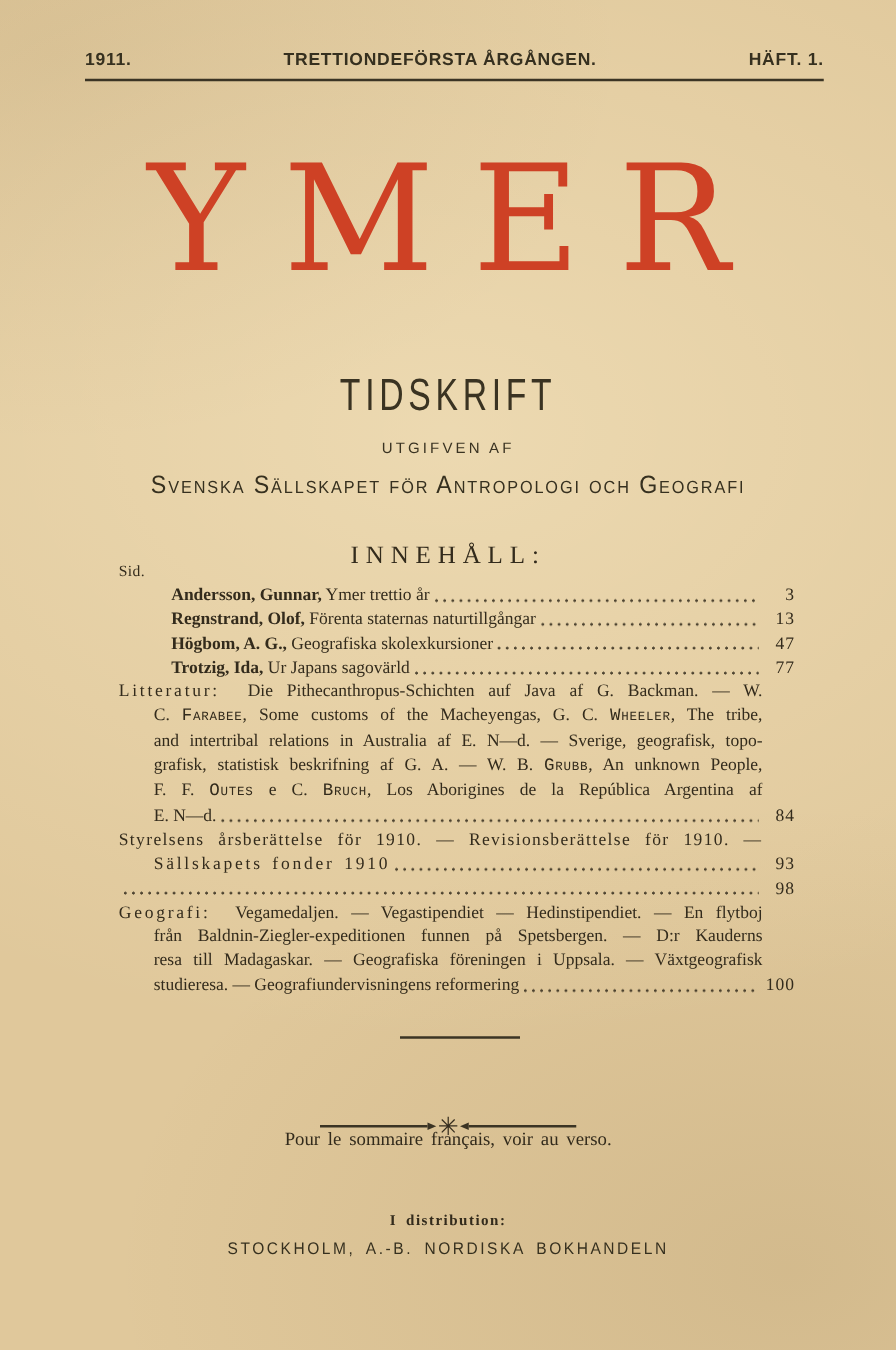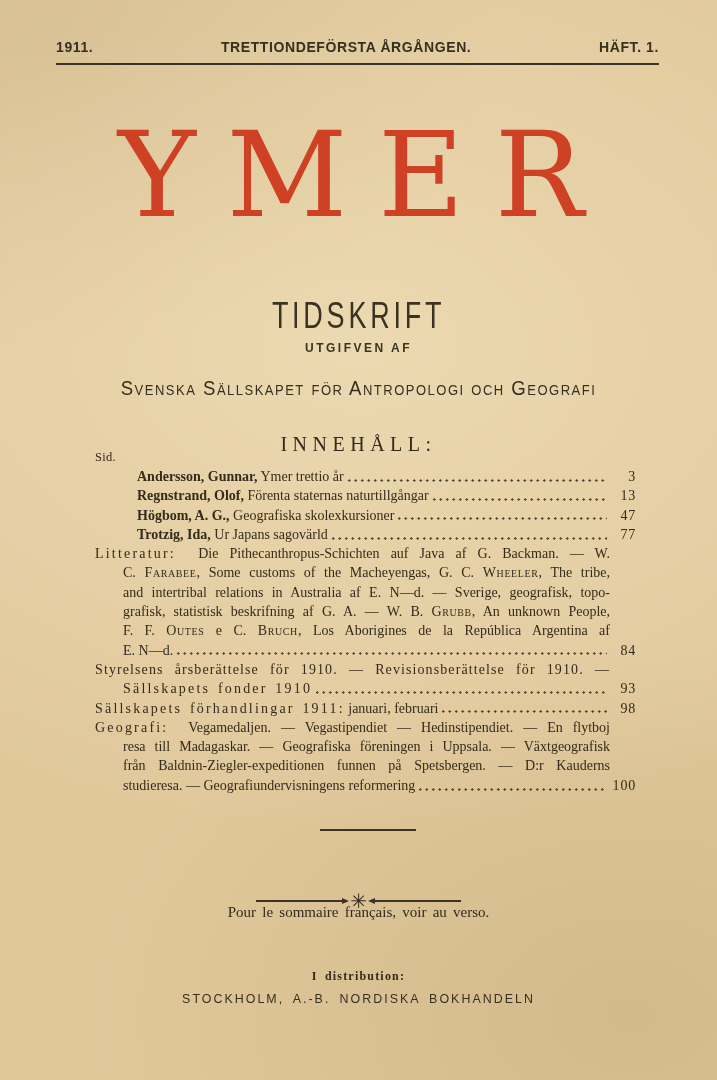--- a/index.html
+++ b/index.html
@@ -13,59 +13,59 @@
   .page{
     position:relative;width:717px;height:1080px;margin:0 auto;overflow:hidden;
     background:
       radial-gradient(1100px 750px at 50% 32%, rgba(255,243,210,.40), rgba(255,243,210,0) 65%),
       radial-gradient(900px 620px at 88% 94%, rgba(116,86,38,.12), rgba(116,86,38,0) 60%),
       radial-gradient(760px 520px at 6% 4%, rgba(116,86,38,.10), rgba(116,86,38,0) 60%),
       var(--paper);
   }
   
   .header{
-    position:absolute;top:39px;left:56px;right:58px;
+    position:absolute;top:39px;left:68px;right:58px;
     display:flex;justify-content:space-between;align-items:baseline;
     font-family:"Liberation Sans",sans-serif;font-weight:bold;font-size:14px;
     letter-spacing:.6px;color:#36301f;
     border-bottom:2px solid #3b3424;padding-bottom:8px;
   }
   
   .title{
     position:absolute;top:116px;left:0;right:0;text-align:center;
     font-family:"DejaVu Serif",serif;font-size:118px;line-height:1;
     letter-spacing:.26em;margin-left:.13em;color:var(--red);
   }
   .centered{position:absolute;left:0;right:0;text-align:center;}
   .subtitle{
     top:295px;font-family:"Liberation Sans",sans-serif;font-size:36px;
     letter-spacing:5px;transform:scaleX(.75);transform-origin:center;
     color:#3a3322;
   }
   .published-by{
-    top:341px;font-family:"Liberation Sans",sans-serif;font-size:12px;
-    letter-spacing:2.5px;color:#3a3322;font-weight:bold;
+    top:351px;font-family:"Liberation Sans",sans-serif;font-size:12px;
+    letter-spacing:2.5px;color:#3a3322;
   }
   .society{
     top:377px;font-family:"Liberation Sans",sans-serif;font-size:20px;
     font-variant:small-caps;letter-spacing:1.6px;transform:scaleX(.93);
     transform-origin:center;color:#36301f;
   }
   .toc-heading{
     top:433px;font-size:20px;letter-spacing:5.5px;color:var(--ink);
   }
   
   .toc{position:absolute;top:450px;left:95px;width:541px;font-size:14px;line-height:19.3px;}
   .toc-sid{ text-align:left;font-size:12.5px;line-height:15px;margin-bottom:2px;letter-spacing:.3px;}
   .toc-line{display:flex;align-items:baseline;}
   .toc-line.indent{padding-left:28px;}
   .toc-text{white-space:nowrap;}
   .toc-text.just{flex:1 1 0;min-width:0;overflow:hidden;text-align:justify;text-align-last:justify;}
   .seg-bold{font-weight:bold;margin-left:42px;}
-  .seg-sc{font-variant:small-caps;letter-spacing:.6px;}
+  .seg-sc{font-variant:small-caps;letter-spacing:.6px;font-family:Liberation Mono, monospace;}
   .seg-sp1{letter-spacing:1.1px;word-spacing:1.5px;}
   .seg-sp2{letter-spacing:2.2px;word-spacing:2px;}
   .leader{
     flex:1 1 auto;min-width:12px;align-self:stretch;margin:0 3px 0 2px;
     background-image:radial-gradient(circle, rgba(51,43,28,.85) 1px, rgba(0,0,0,0) 1.35px);
     background-size:6.5px 3px;background-repeat:repeat-x;
     background-position:0 calc(100% - 4.5px);
   }
   .pagecol,.toc-page{flex:0 0 26px;width:26px;text-align:right;}
   .toc-page{font-size:14px;letter-spacing:.8px;}
@@ -164,34 +164,33 @@
         <div class="toc-line">
           <span class="toc-text just"><span class="seg-sp1">Styrelsens årsberättelse för 1910. — Revisionsberättelse för 1910. —</span></span>
           <span class="pagecol"></span>
         </div>
         <div class="toc-line indent">
           <span class="toc-text"><span class="seg-sp2">Sällskapets fonder 1910 </span></span>
           <span class="leader"></span>
           <span class="toc-page">93</span>
         </div>
         <div class="toc-line">
-          <span class="toc-text"><span class="seg-sp2">Sällskapets förhandlingar 1911:</span><span> januari, februari </span></span>
           <span class="leader"></span>
           <span class="toc-page">98</span>
         </div>
         <div class="toc-line">
           <span class="toc-text just"><span class="seg-sp2">Geografi:</span><span>&nbsp; Vegamedaljen. — Vegastipendiet — Hedinstipendiet. — En flytboj</span></span>
           <span class="pagecol"></span>
         </div>
         <div class="toc-line indent">
+          <span class="toc-text just"><span>från Baldnin-Ziegler-expeditionen funnen på Spetsbergen. — D:r Kauderns</span></span>
+          <span class="pagecol"></span>
+        </div>
+        <div class="toc-line indent">
           <span class="toc-text just"><span>resa till Madagaskar. — Geografiska föreningen i Uppsala. — Växtgeografisk</span></span>
-          <span class="pagecol"></span>
-        </div>
-        <div class="toc-line indent">
-          <span class="toc-text just"><span>från Baldnin-Ziegler-expeditionen funnen på Spetsbergen. — D:r Kauderns</span></span>
           <span class="pagecol"></span>
         </div>
         <div class="toc-line indent">
           <span class="toc-text"><span>studieresa. — Geografiundervisningens reformering </span></span>
           <span class="leader"></span>
           <span class="toc-page">100</span>
         </div>
       </div>
   </div>
 

